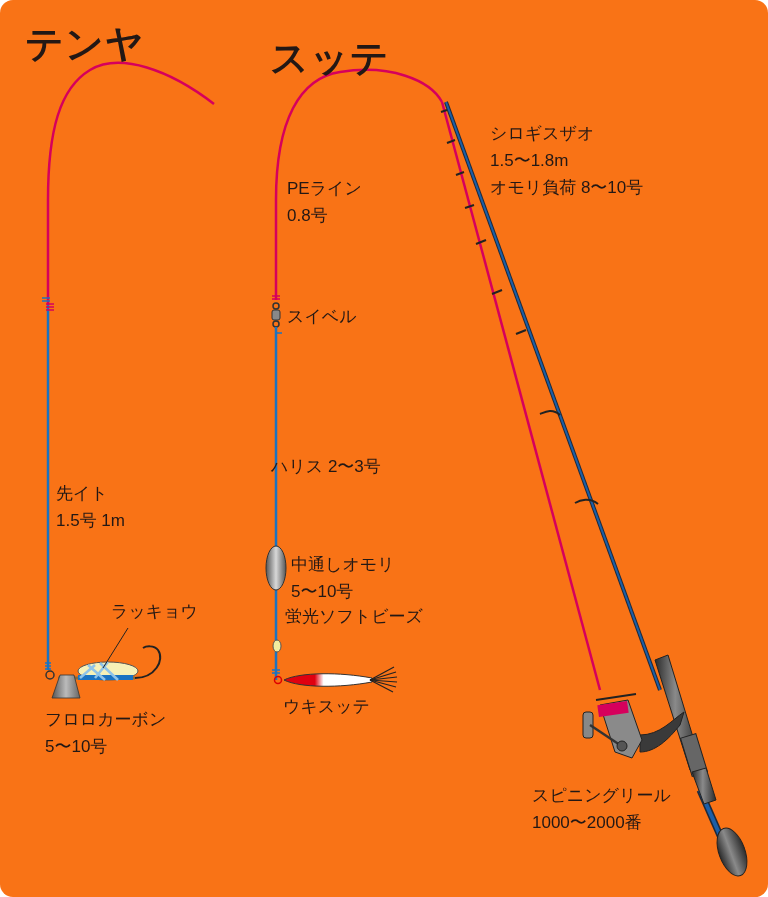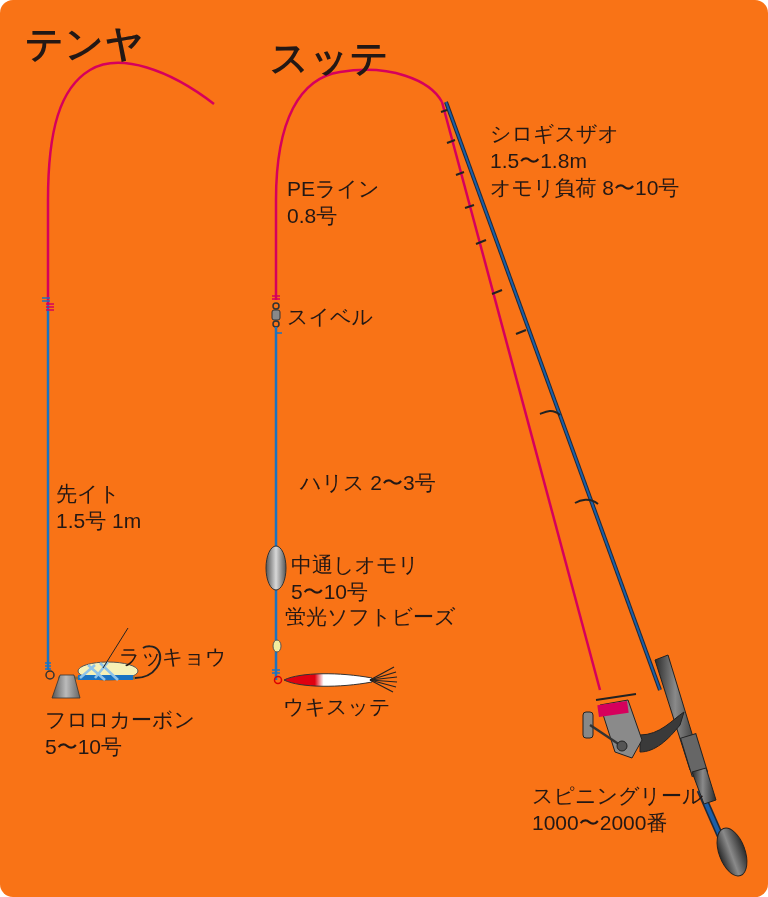--- a/index.html
+++ b/index.html
@@ -1,19 +1,19 @@
 <!DOCTYPE html>
 <html><head>
 <meta charset="utf-8">
 <style>
   html, body { margin: 0; padding: 0; background: #ffffff; }
   #canvas { position: relative; width: 768px; height: 897px; overflow: hidden; background: #f97316; border-radius: 13px; }
   svg.art { position: absolute; left: 0; top: 0; }
   .title { position: absolute; font-family: "DejaVu Sans", sans-serif; font-weight: bold; font-size: 38px; color: #231815; letter-spacing: 1px; line-height: 1; }
-  .lbl { position: absolute; font-family: "Liberation Sans", "DejaVu Sans", sans-serif; font-size: 21px; color: #231815; line-height: 27px; white-space: nowrap; }
+  .lbl { position: absolute; font-family: "Liberation Sans", "DejaVu Sans", sans-serif; font-size: 17px; color: #231815; line-height: 27px; white-space: nowrap; }
 </style>
 </head>
 <body>
 
 <div id="canvas">
 
   <svg class="art" width="768" height="897" viewBox="0 0 768 897">
     <defs>
       <linearGradient id="grip" x1="0" x2="1" y1="0" y2="0">
         <stop offset="0" stop-color="#2b2b2b"></stop>
@@ -143,32 +143,32 @@
     </g>
   </svg>
 
   <div class="title" style="left:25px;top:25px;">テンヤ</div>
   <div class="title" style="left:270px;top:25px;margin-top:14px;">スッテ</div>
 
   <div class="lbl" style="left:56px;top:480px;">
     <div>先イト</div>
     <div>1.5号 1m</div>
   </div>
-  <div class="lbl" style="left:119px;top:598px;margin-top:45px;">ラッキョウ</div>
+  <div class="lbl" style="left:111px;top:598px;">ラッキョウ</div>
   <div class="lbl" style="left:45px;top:706px;">
     <div>フロロカーボン</div>
     <div>5〜10号</div>
   </div>
 
   <div class="lbl" style="left:287px;top:175px;">
     <div>PEライン</div>
     <div>0.8号</div>
   </div>
   <div class="lbl" style="left:287px;top:303px;">スイベル</div>
-  <div class="lbl" style="left:300px;top:453px;margin-top:16px;">ハリス 2〜3号</div>
+  <div class="lbl" style="left:271px;top:453px;">ハリス 2〜3号</div>
   <div class="lbl" style="left:291px;top:551px;">
     <div>中通しオモリ</div>
     <div>5〜10号</div>
   </div>
   <div class="lbl" style="left:285px;top:603px;">蛍光ソフトビーズ</div>
   <div class="lbl" style="left:283px;top:693px;">ウキスッテ</div>
 
   <div class="lbl" style="left:490px;top:120px;">
     <div>シロギスザオ</div>
     <div>1.5〜1.8m</div>

